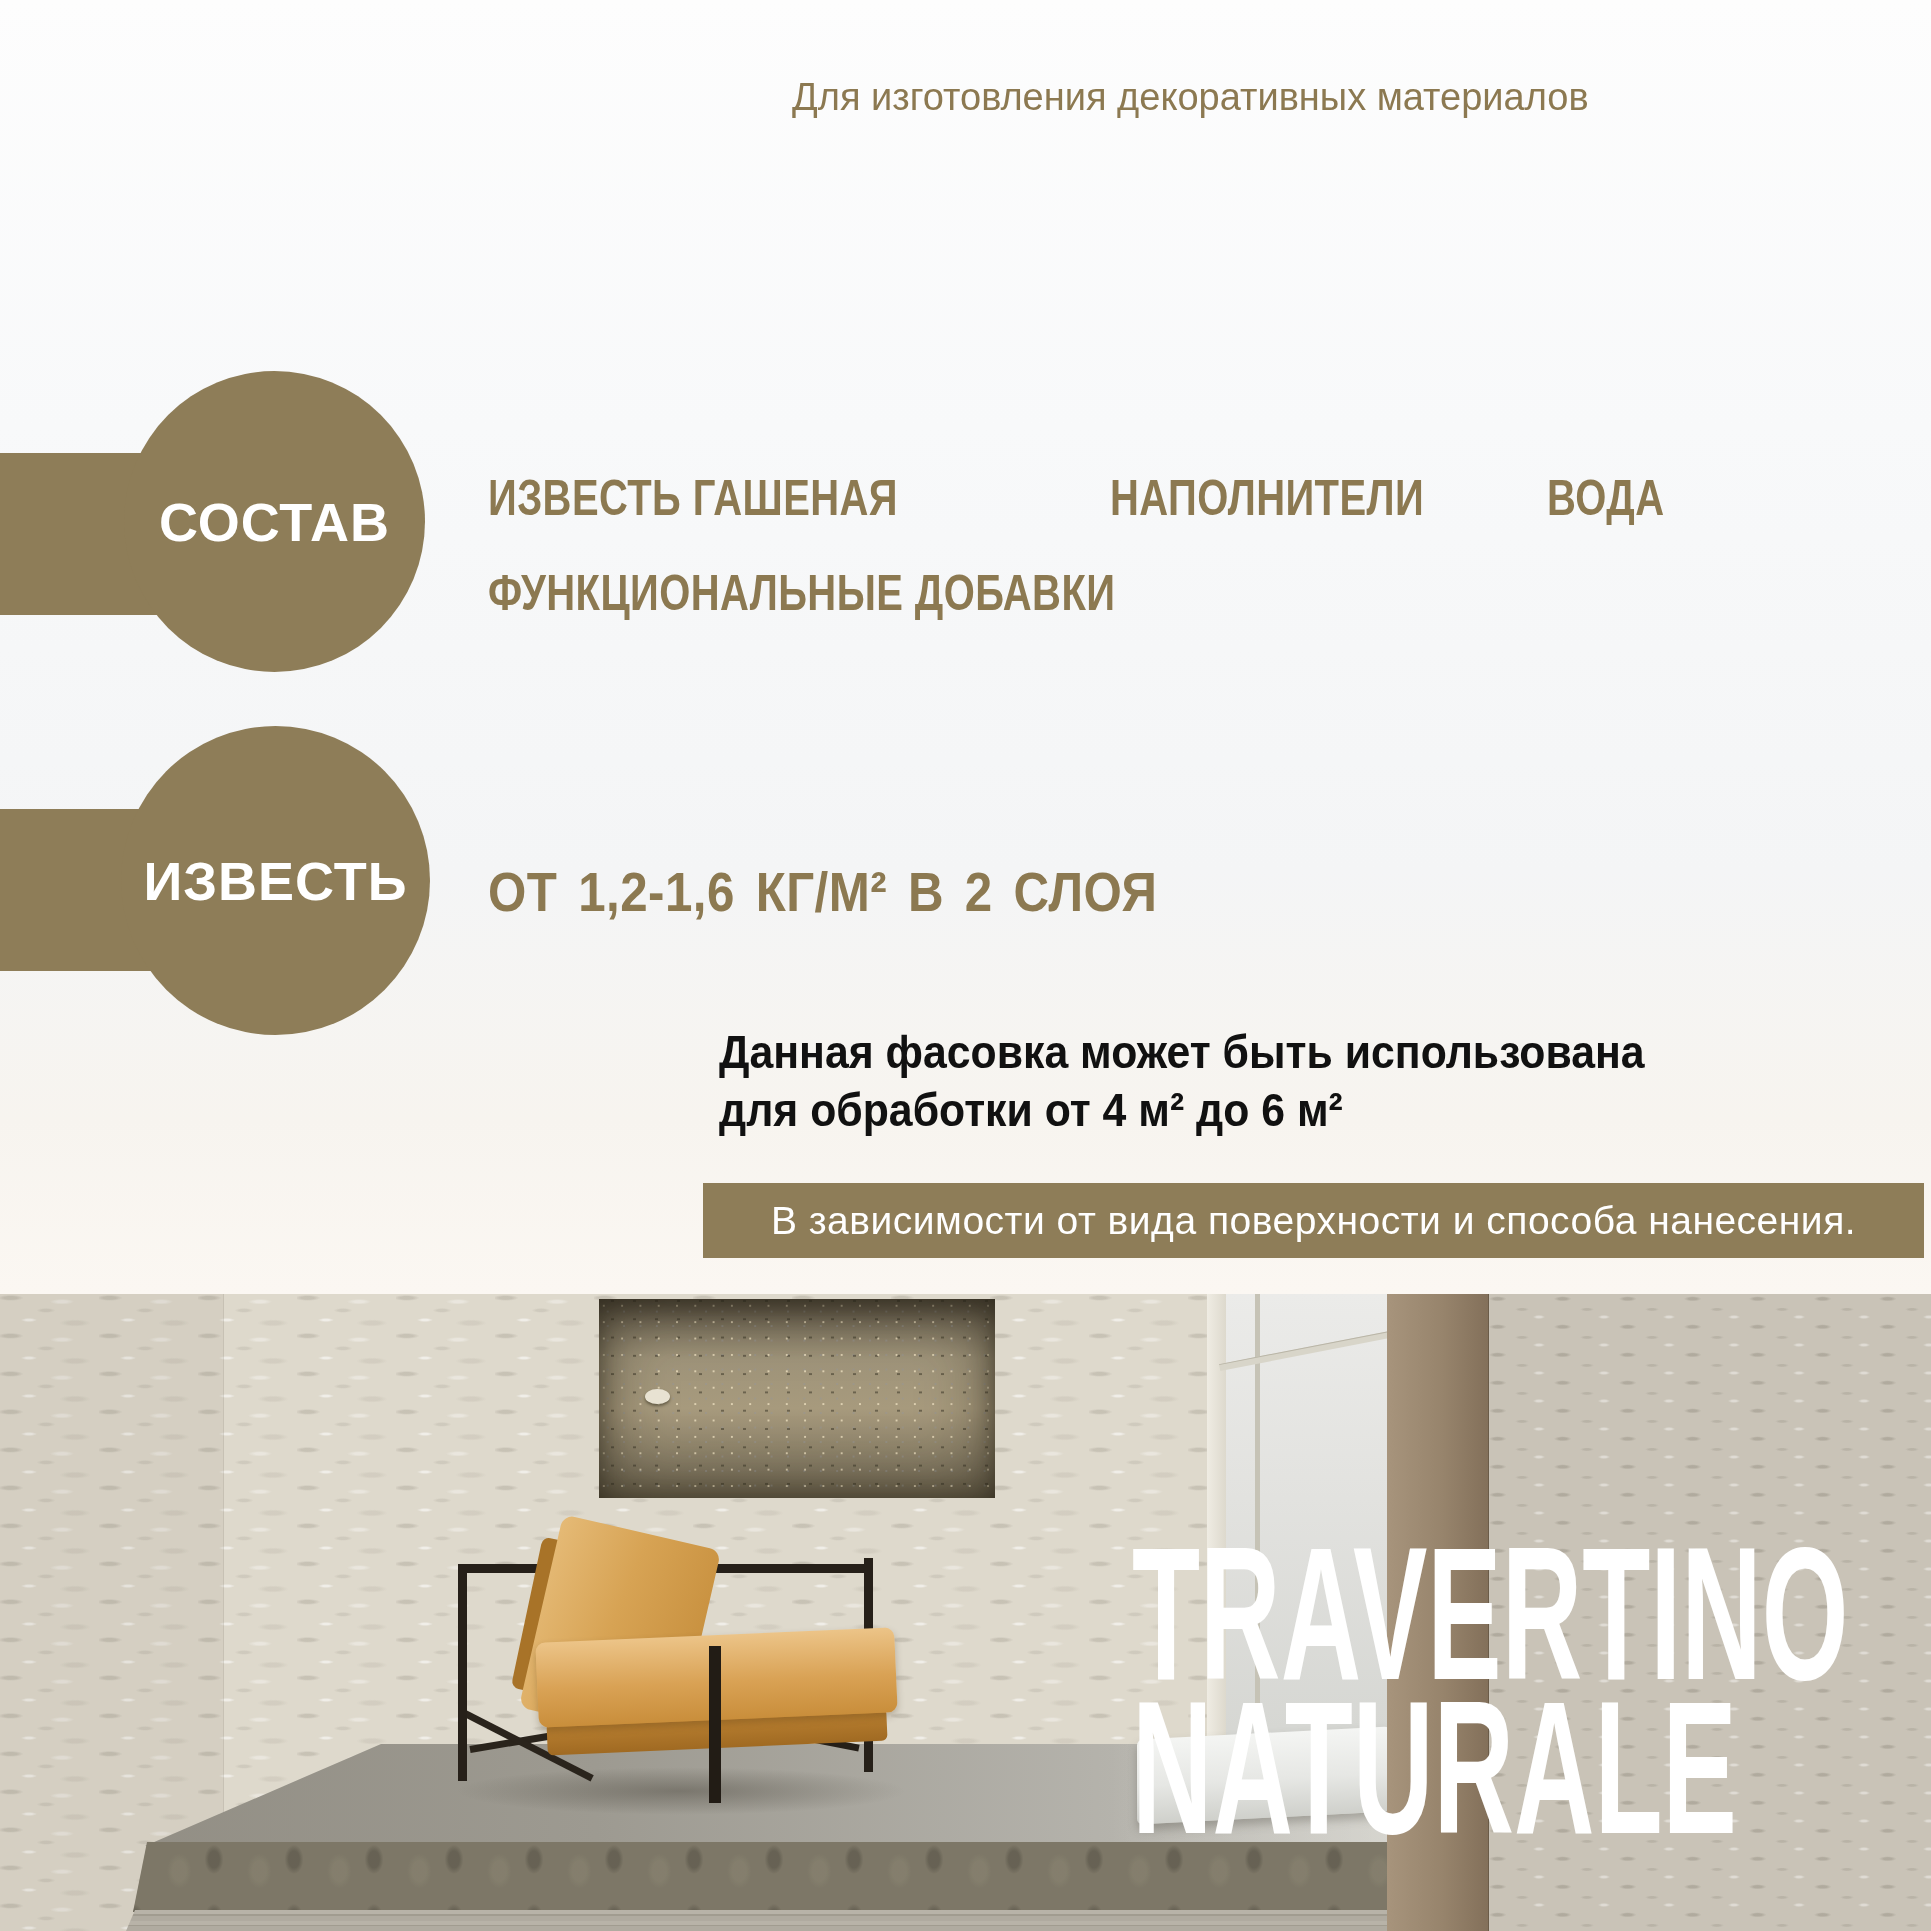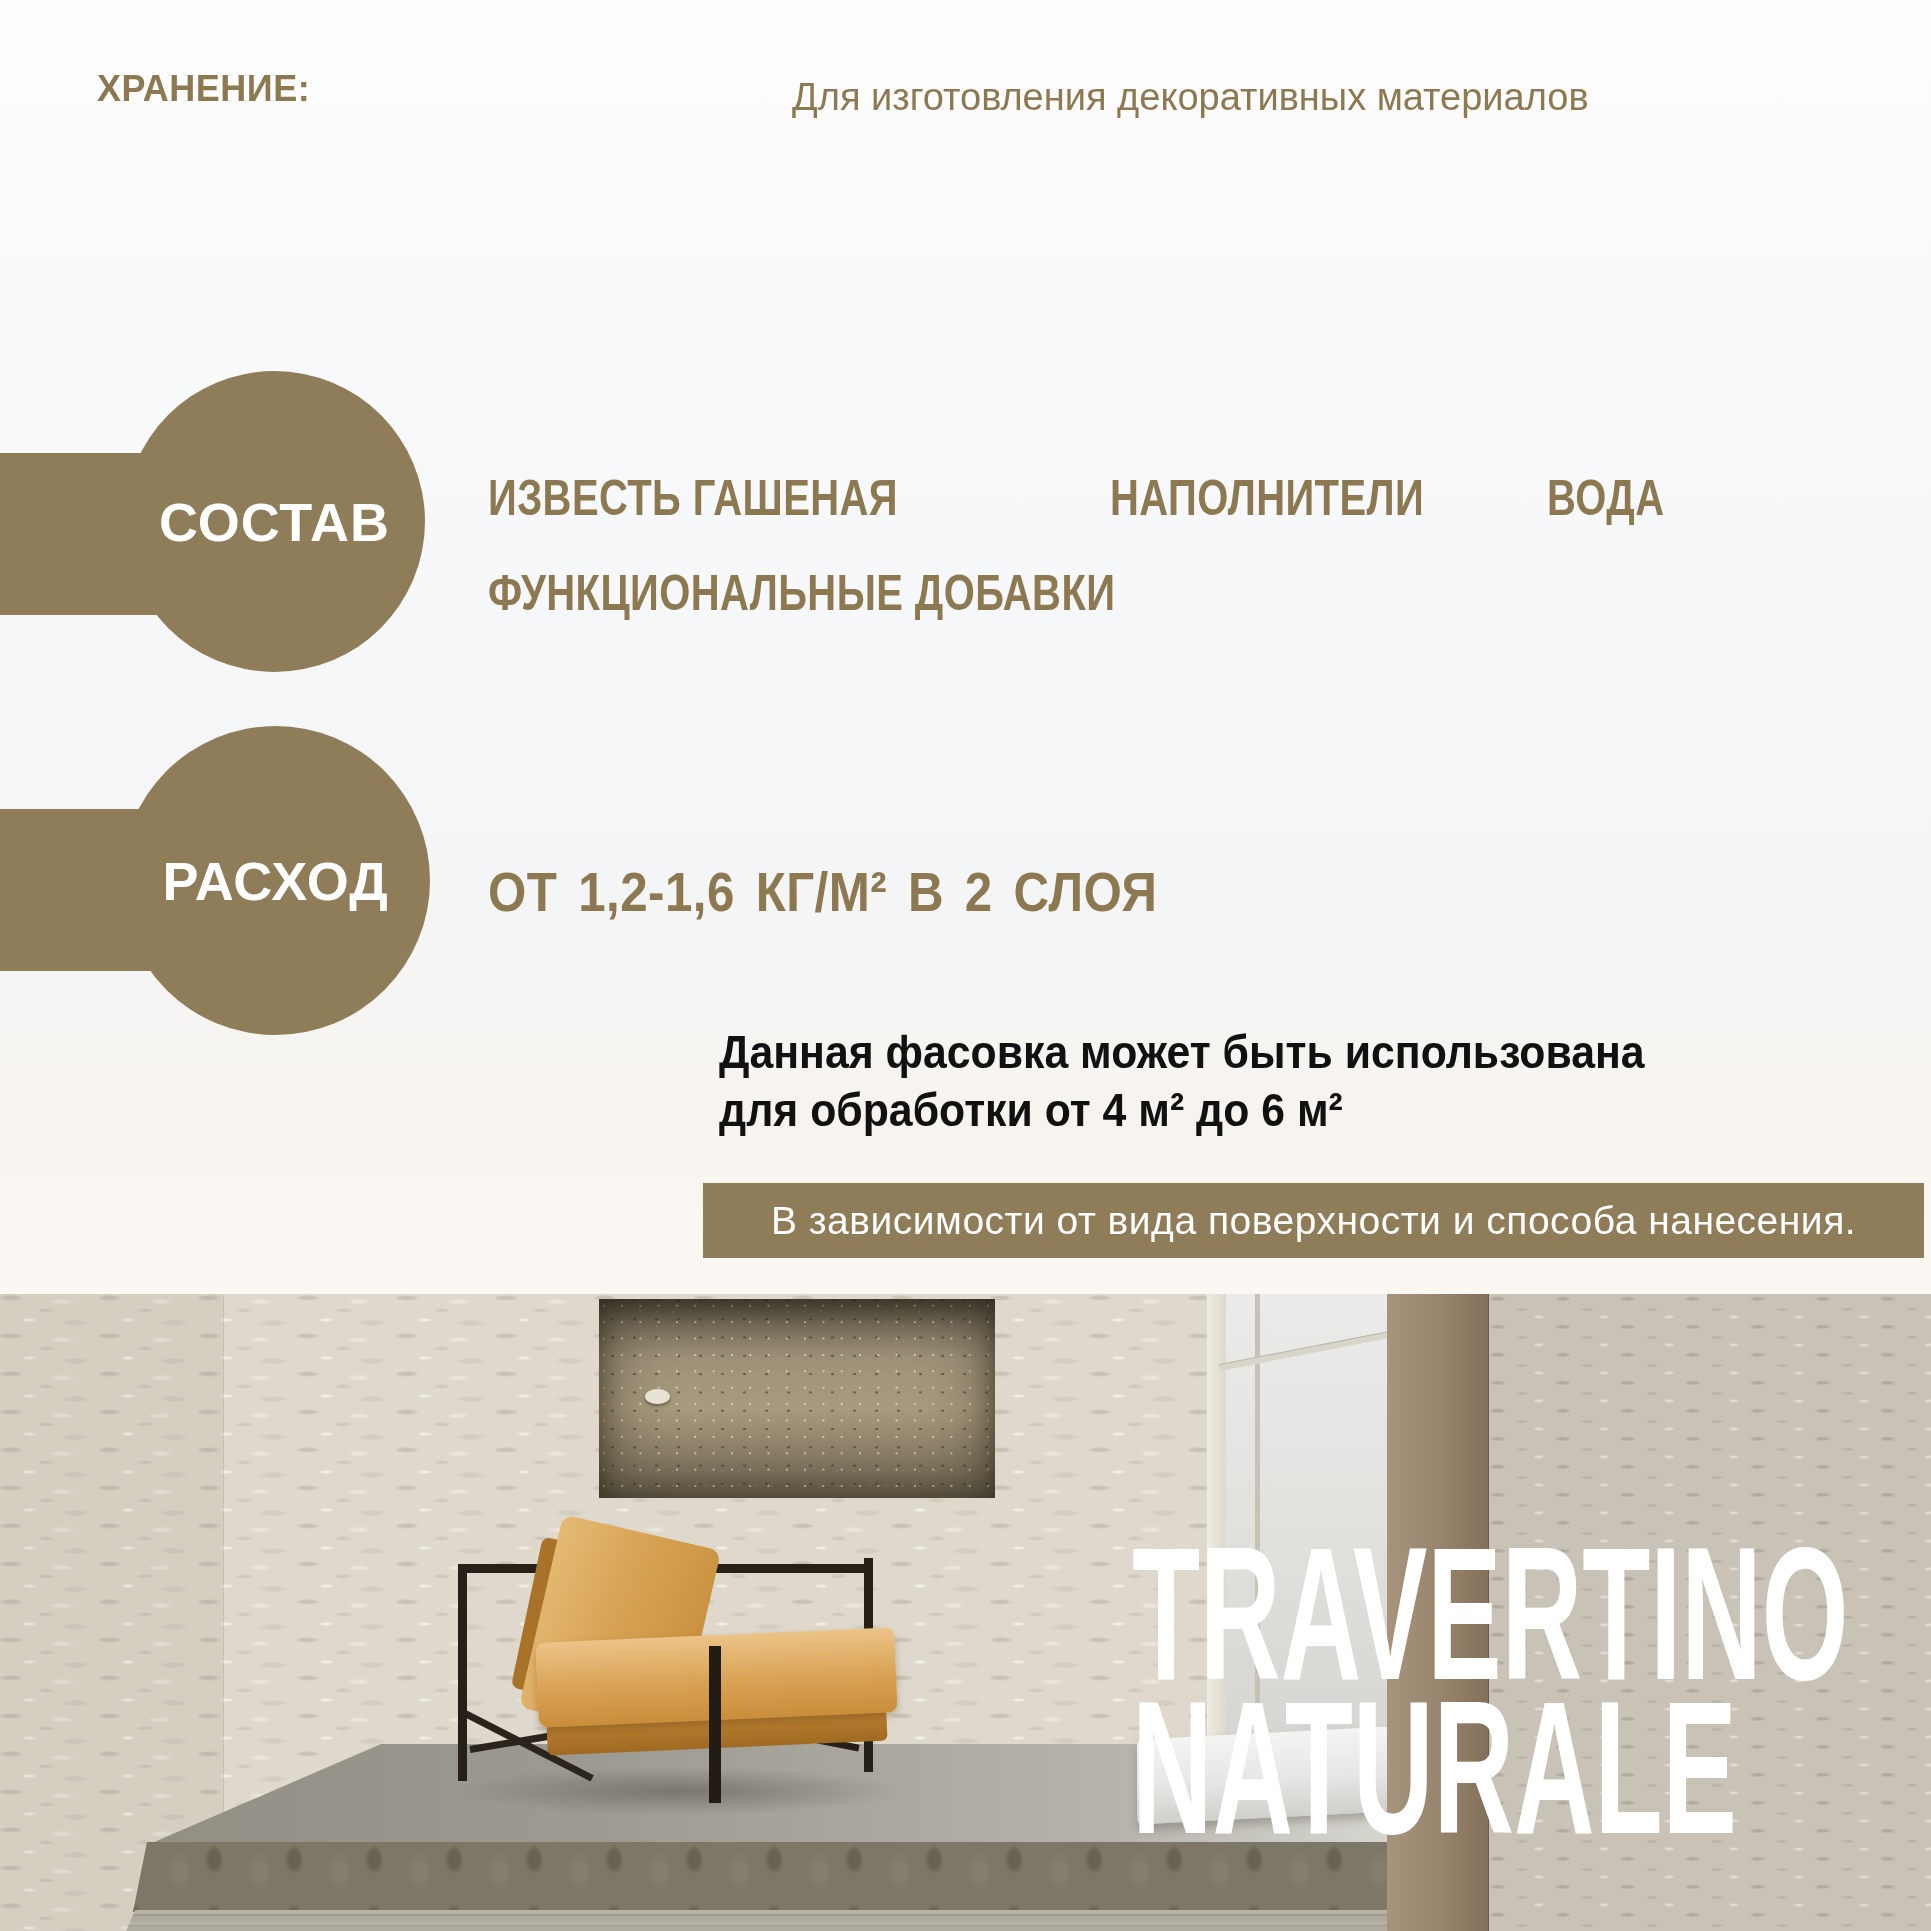--- a/index.html
+++ b/index.html
@@ -100,39 +100,38 @@
   .shower-tray{position:absolute;left:1137px;top:439px;width:253px;height:85px;border-radius:5.8px;background:linear-gradient(180deg,#f4f5f3 0%,#e6e7e4 55%,#cfd0cb 100%);transform:skewY(-3deg);box-shadow:0 5.8px 9.7px rgba(80,78,70,.35);}
   .photo-title{position:absolute;left:1132px;top:243px;color:#ffffff;font-weight:700;font-size:189px;line-height:154px;transform:scaleX(.59);transform-origin:left top;white-space:nowrap;z-index:30;}
   .z1{z-index:1}.z2{z-index:2}.z3{z-index:3}.z4{z-index:4}.z7{z-index:7}.z8{z-index:8}.z9{z-index:9}.z10{z-index:10}.z11{z-index:11}.z12{z-index:12}.z13{z-index:13}.z14{z-index:14}.z15{z-index:15}
 </style>
 </head>
 <body>
 
 <div class="canvas">
 
   <div class="storage-block">
-    <div class="storage-heading">ХРАНЕНИЕ:</div>
   </div>
 
   <div class="intro-block jlines">
       <div>Для изготовления декоративных материалов</div>
     </div>
 
   <div class="badge-tab tab-sostav"></div>
   <div class="badge-circle circle-sostav">
     <span>СОСТАВ</span>
   </div>
   <div class="comp-item comp-i1">ИЗВЕСТЬ ГАШЕНАЯ</div>
   <div class="comp-item comp-i2">НАПОЛНИТЕЛИ</div>
   <div class="comp-item comp-i3">ВОДА</div>
   <div class="comp-item comp-row2">ФУНКЦИОНАЛЬНЫЕ ДОБАВКИ</div>
 
   <div class="badge-tab tab-rashod"></div>
   <div class="badge-circle circle-rashod">
-    <span>РАСХОД</span>
+    <span>ИЗВЕСТЬ</span>
   </div>
   <div class="cons-value">ОТ 1,2-1,6 КГ/М² В 2 СЛОЯ</div>
 
   <div class="packaging-note">
       <div>Данная фасовка может быть использована</div>
       <div>для обработки от 4 м² до 6 м²</div>
     </div>
 
   <div class="note-banner">
     <span>В зависимости от вида поверхности и способа нанесения.</span>

